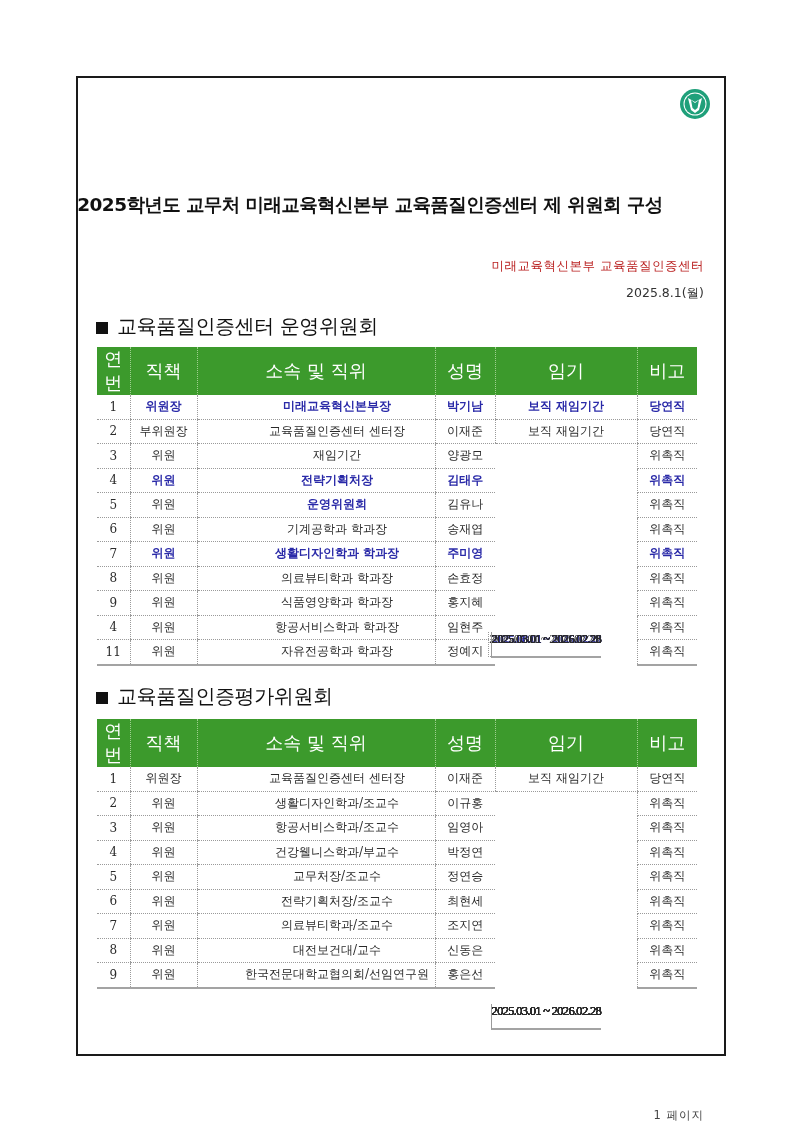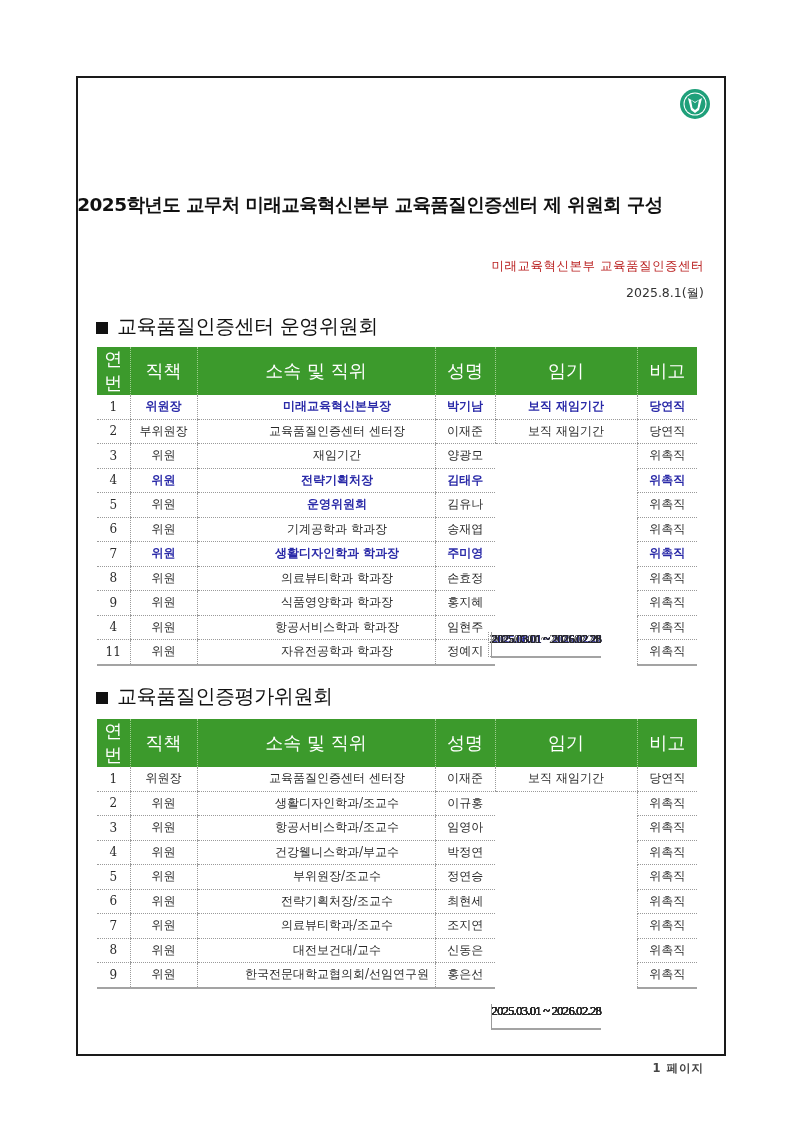--- a/index.html
+++ b/index.html
@@ -24,22 +24,22 @@
     table.roster th { background: #3c9a2c; color: #ffffff; font-weight: normal; height: 23px;
                       padding: 0; border-left: 1px dotted #9fd08f; font-size: 18px; }
     table.roster th:first-child { border-left: none; }
     table.roster td { height: 23.5px; padding: 0; text-align: center; border-bottom: 1px dotted #9a9a9a;
                       border-left: 1px dotted #9a9a9a; white-space: nowrap; color: #2a2a2a; }
     table.roster td:first-child { border-left: none; }
     table.roster tr:last-child td { border-bottom: 2px solid #a3a3a3; }
     table.roster td.aff { text-align: center; padding-left: 42px; }
     table.roster td.date { font-family: "Liberation Serif", serif; letter-spacing: -0.7px; font-size: 12.5px; }
     table.roster td.hl { color: #2a2aa8; font-weight: bold; }
-    .page-no { position: absolute; right: 96px; top: 1061px; font-family: "DejaVu Sans", "Liberation Sans", sans-serif;
-               font-weight: bold; font-size: 11.5px; color: #444; letter-spacing: 1px; }
+    .page-no { position: absolute; right: 96px; top: 1108px; font-family: "DejaVu Sans", "Liberation Sans", sans-serif;
+               font-weight: normal; font-size: 11.5px; color: #444; letter-spacing: 1px; }
   </style>
 </head>
 <body>
 
 <div class="frame"></div>
 
 <svg class="logo" viewBox="0 0 32 32">
   <circle cx="16" cy="16" r="15" fill="#1fa07a"></circle>
   <circle cx="16" cy="16" r="11.5" fill="#ffffff"></circle>
   <circle cx="16" cy="16" r="10.5" fill="#1fa07a"></circle>
@@ -218,21 +218,21 @@
         <td>4</td>
         <td>위원</td>
         <td class="aff">건강웰니스학과/부교수</td>
         <td>박정연</td>
         <td class="date">2025.03.01 ~ 2026.02.28</td>
         <td>위촉직</td>
       </tr>
       <tr>
         <td>5</td>
         <td>위원</td>
-        <td class="aff">부위원장/조교수</td>
+        <td class="aff">교무처장/조교수</td>
         <td>정연승</td>
         <td class="date">2025.03.01 ~ 2026.02.28</td>
         <td>위촉직</td>
       </tr>
       <tr>
         <td>6</td>
         <td>위원</td>
         <td class="aff">전략기획처장/조교수</td>
         <td>최현세</td>
         <td class="date">2025.03.01 ~ 2026.02.28</td>

